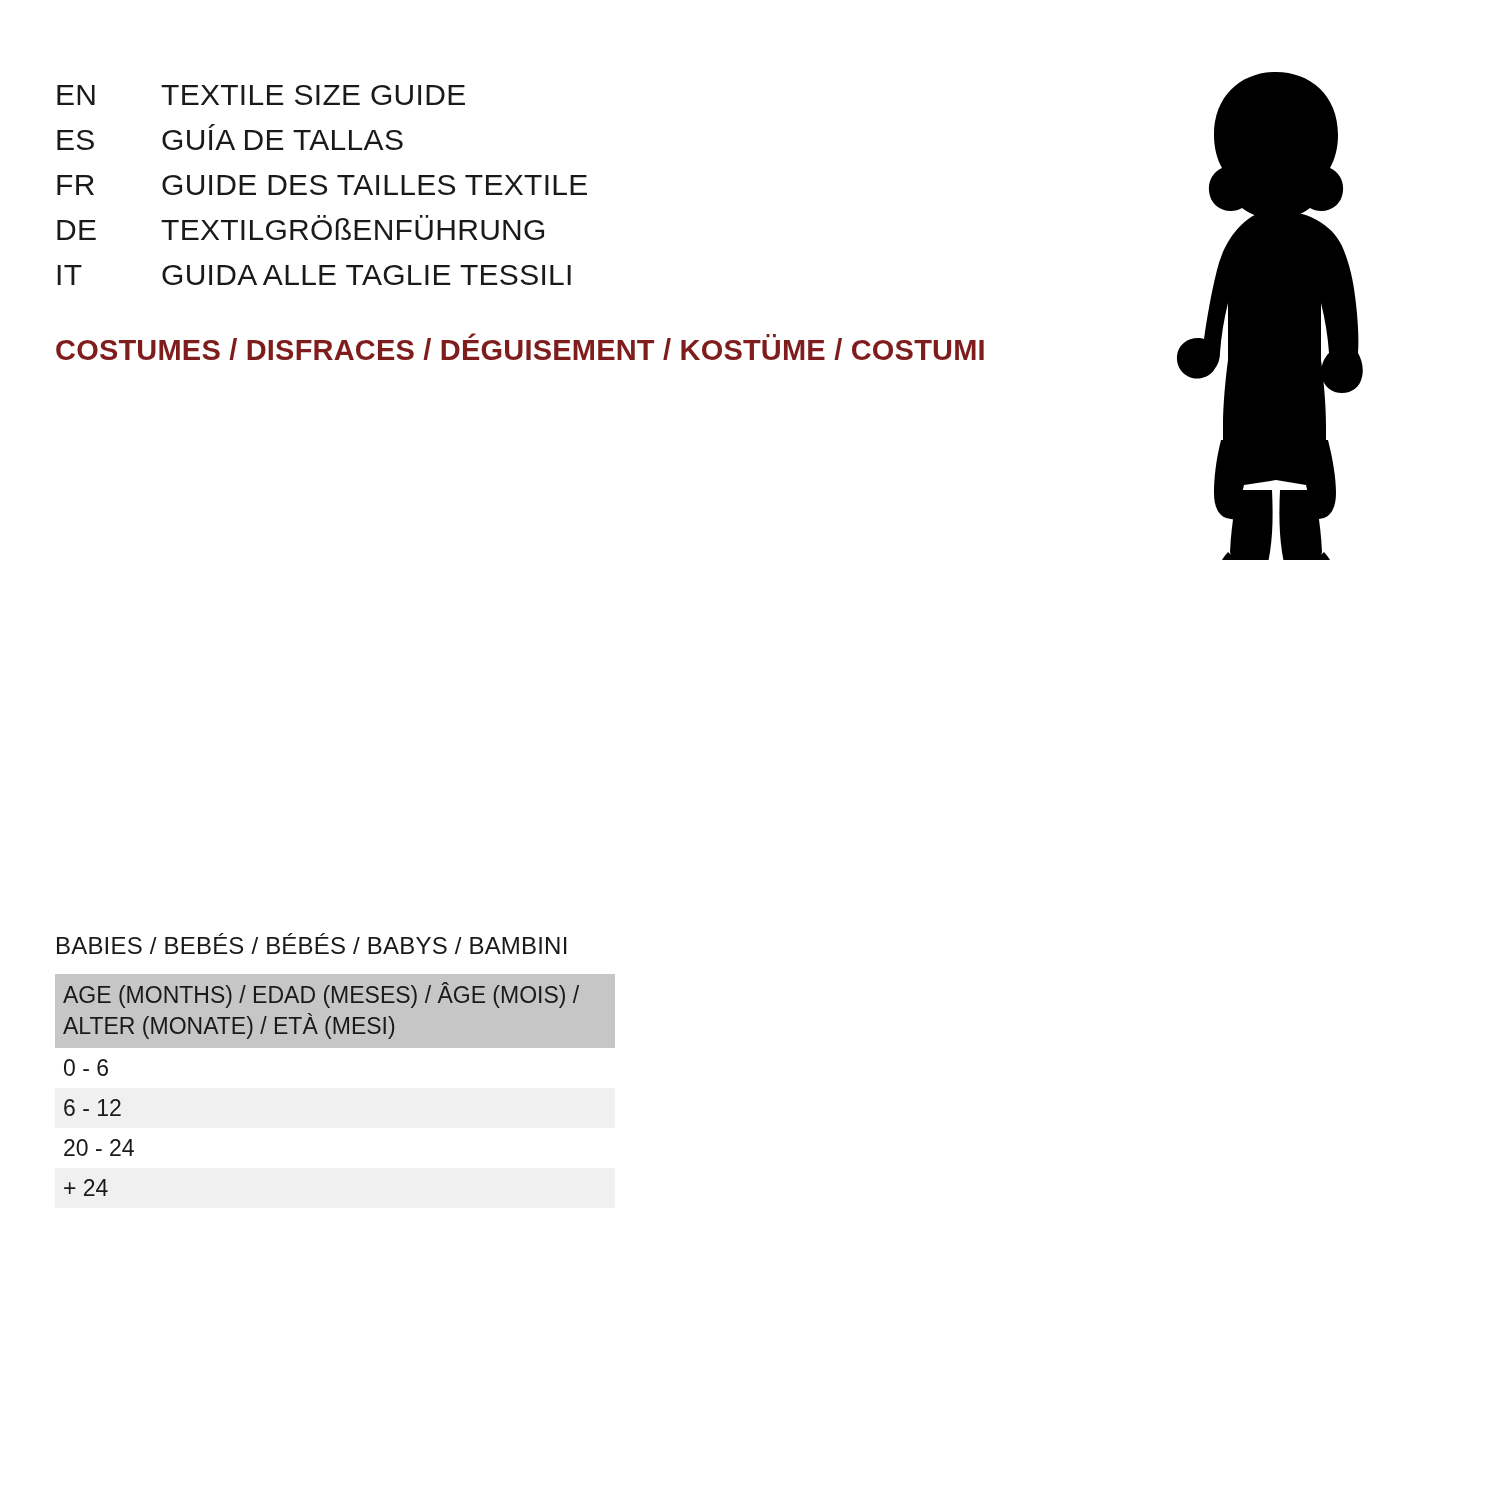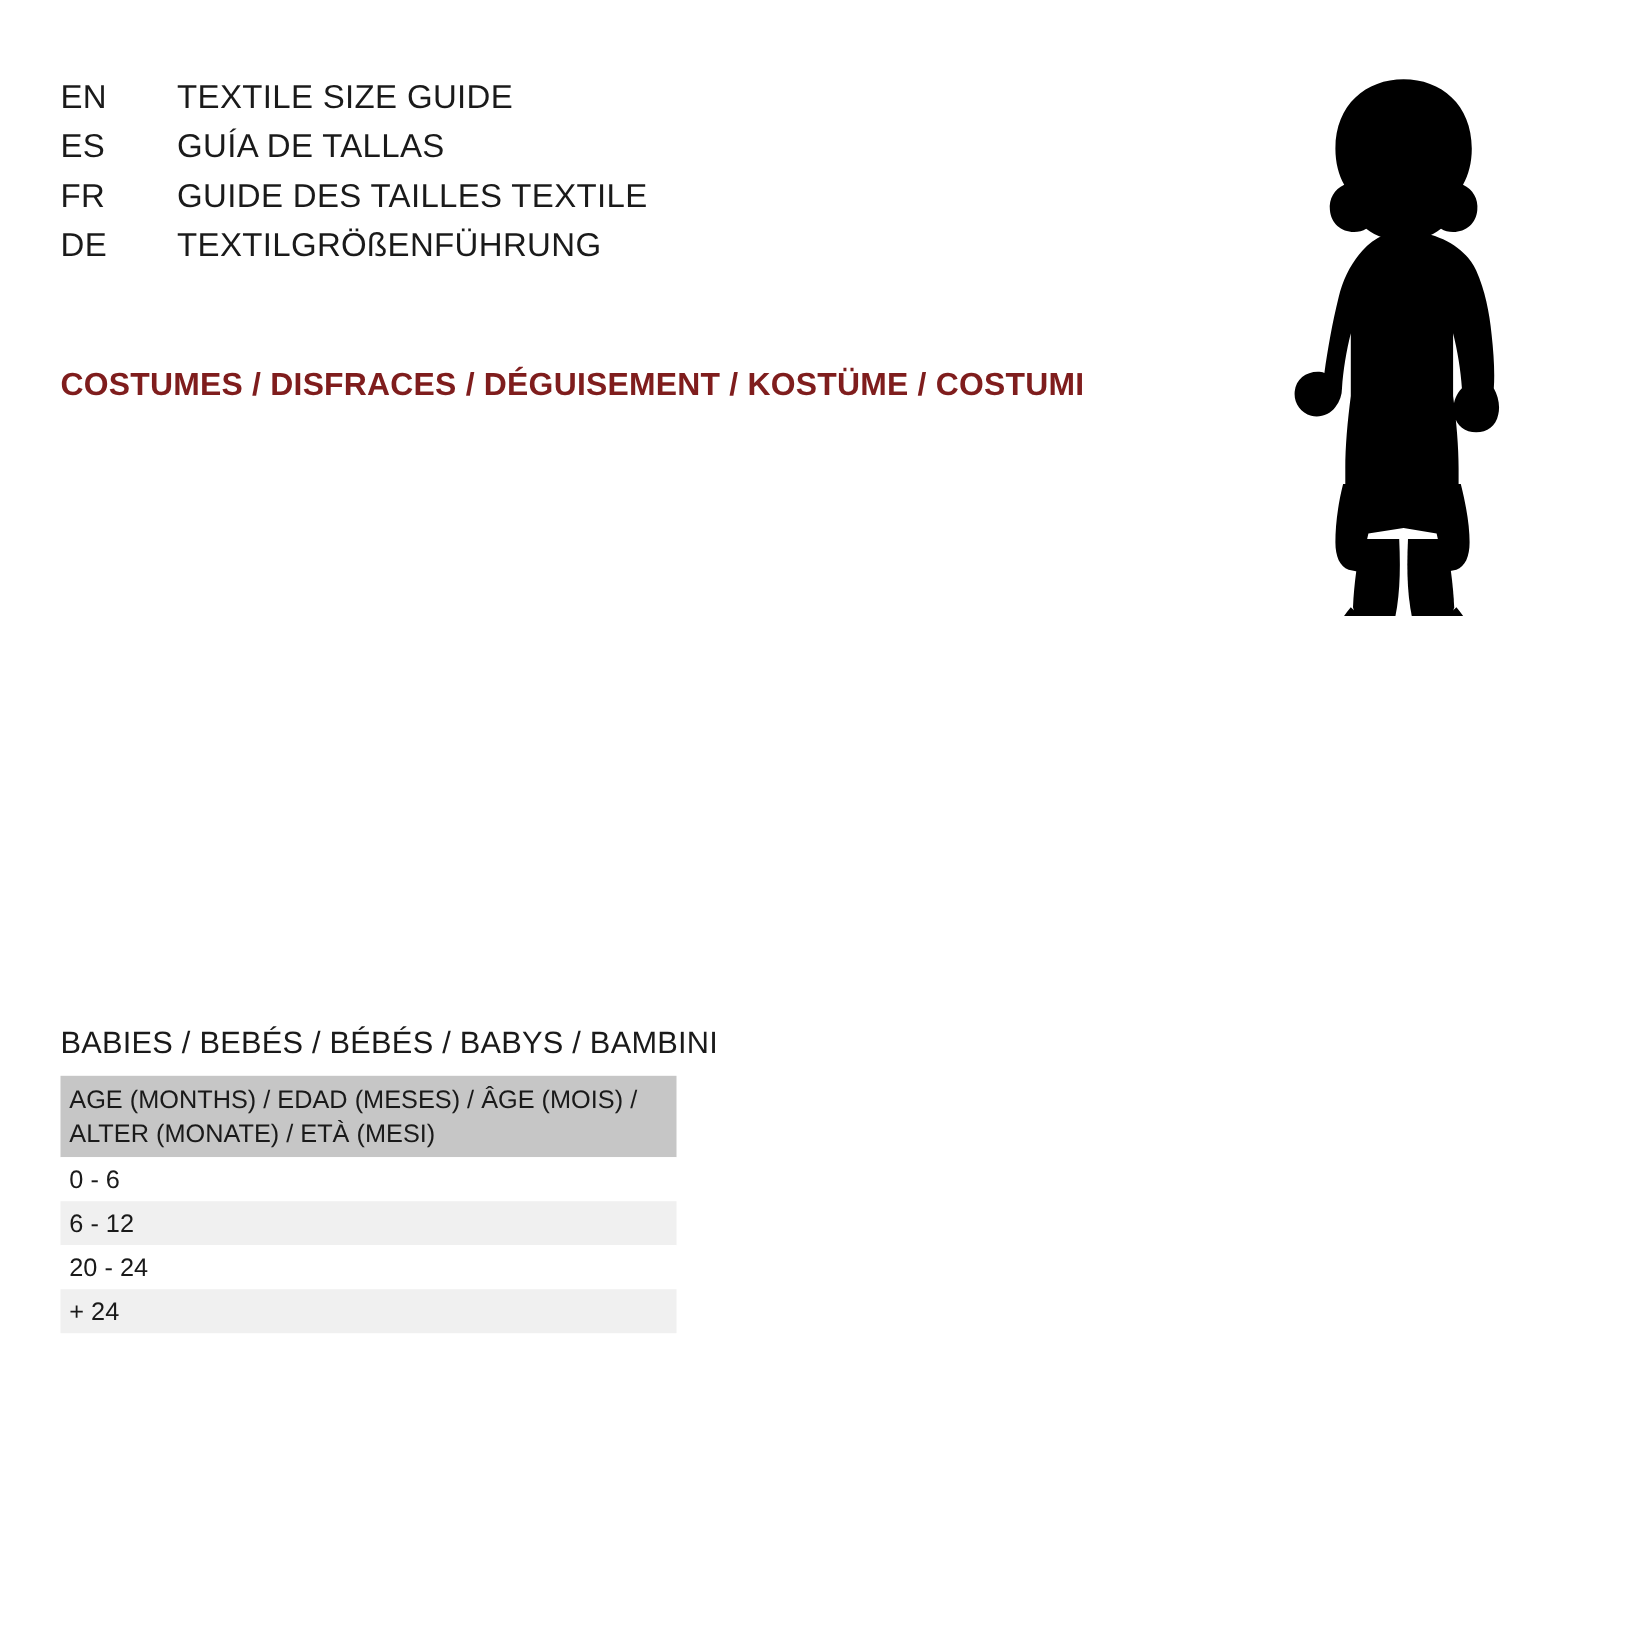--- a/index.html
+++ b/index.html
@@ -18,21 +18,21 @@
 
   
   .lang-block {
     position: absolute;
     left: 55px;
     top: 72px;
     width: 900px;
   }
   .lang-row {
     display: flex;
-    align-items: flex-start;
+    align-items: center;
     height: 45px;
   }
   .lang-code {
     width: 78px;
     font-size: 30px;
     letter-spacing: 0.3px;
     color: #1a1a1a;
     white-space: nowrap;
   }
   .lang-text {
@@ -69,21 +69,21 @@
   }
 
   
   .table-section {
     position: absolute;
     left: 55px;
     top: 932px;
     width: 560px;
   }
   .table-title {
-    font-size: 28px;
+    font-size: 24px;
     letter-spacing: 0.2px;
     color: #1a1a1a;
     margin-bottom: 14px;
     white-space: nowrap;
   }
   table.size-table {
     border-collapse: collapse;
     width: 560px;
     table-layout: fixed;
   }
@@ -127,20 +127,24 @@
   <div class="lang-row">
     <span class="lang-code">FR</span>
     <span class="lang-text">GUIDE DES TAILLES TEXTILE</span>
   </div>
 
   <div class="lang-row">
     <span class="lang-code">DE</span>
     <span class="lang-text">TEXTILGRÖßENFÜHRUNG</span>
   </div>
 
+  <div class="lang-row">
+    <span class="lang-code">IT</span>
+    <span class="lang-text">GUIDA ALLE TAGLIE TESSILI</span>
+  </div>
 
 </div>
 
 <div class="category-line">COSTUMES / DISFRACES / DÉGUISEMENT / KOSTÜME / COSTUMI</div>
 
 <div class="silhouette">
   <svg viewBox="0 0 330 500" xmlns="http://www.w3.org/2000/svg" aria-hidden="true">
     <g fill="#000000">
 
       <path d="M104 75 C104 35 132 12 166 12 C200 12 228 35 228 75 C228 88 225 99 220 108

